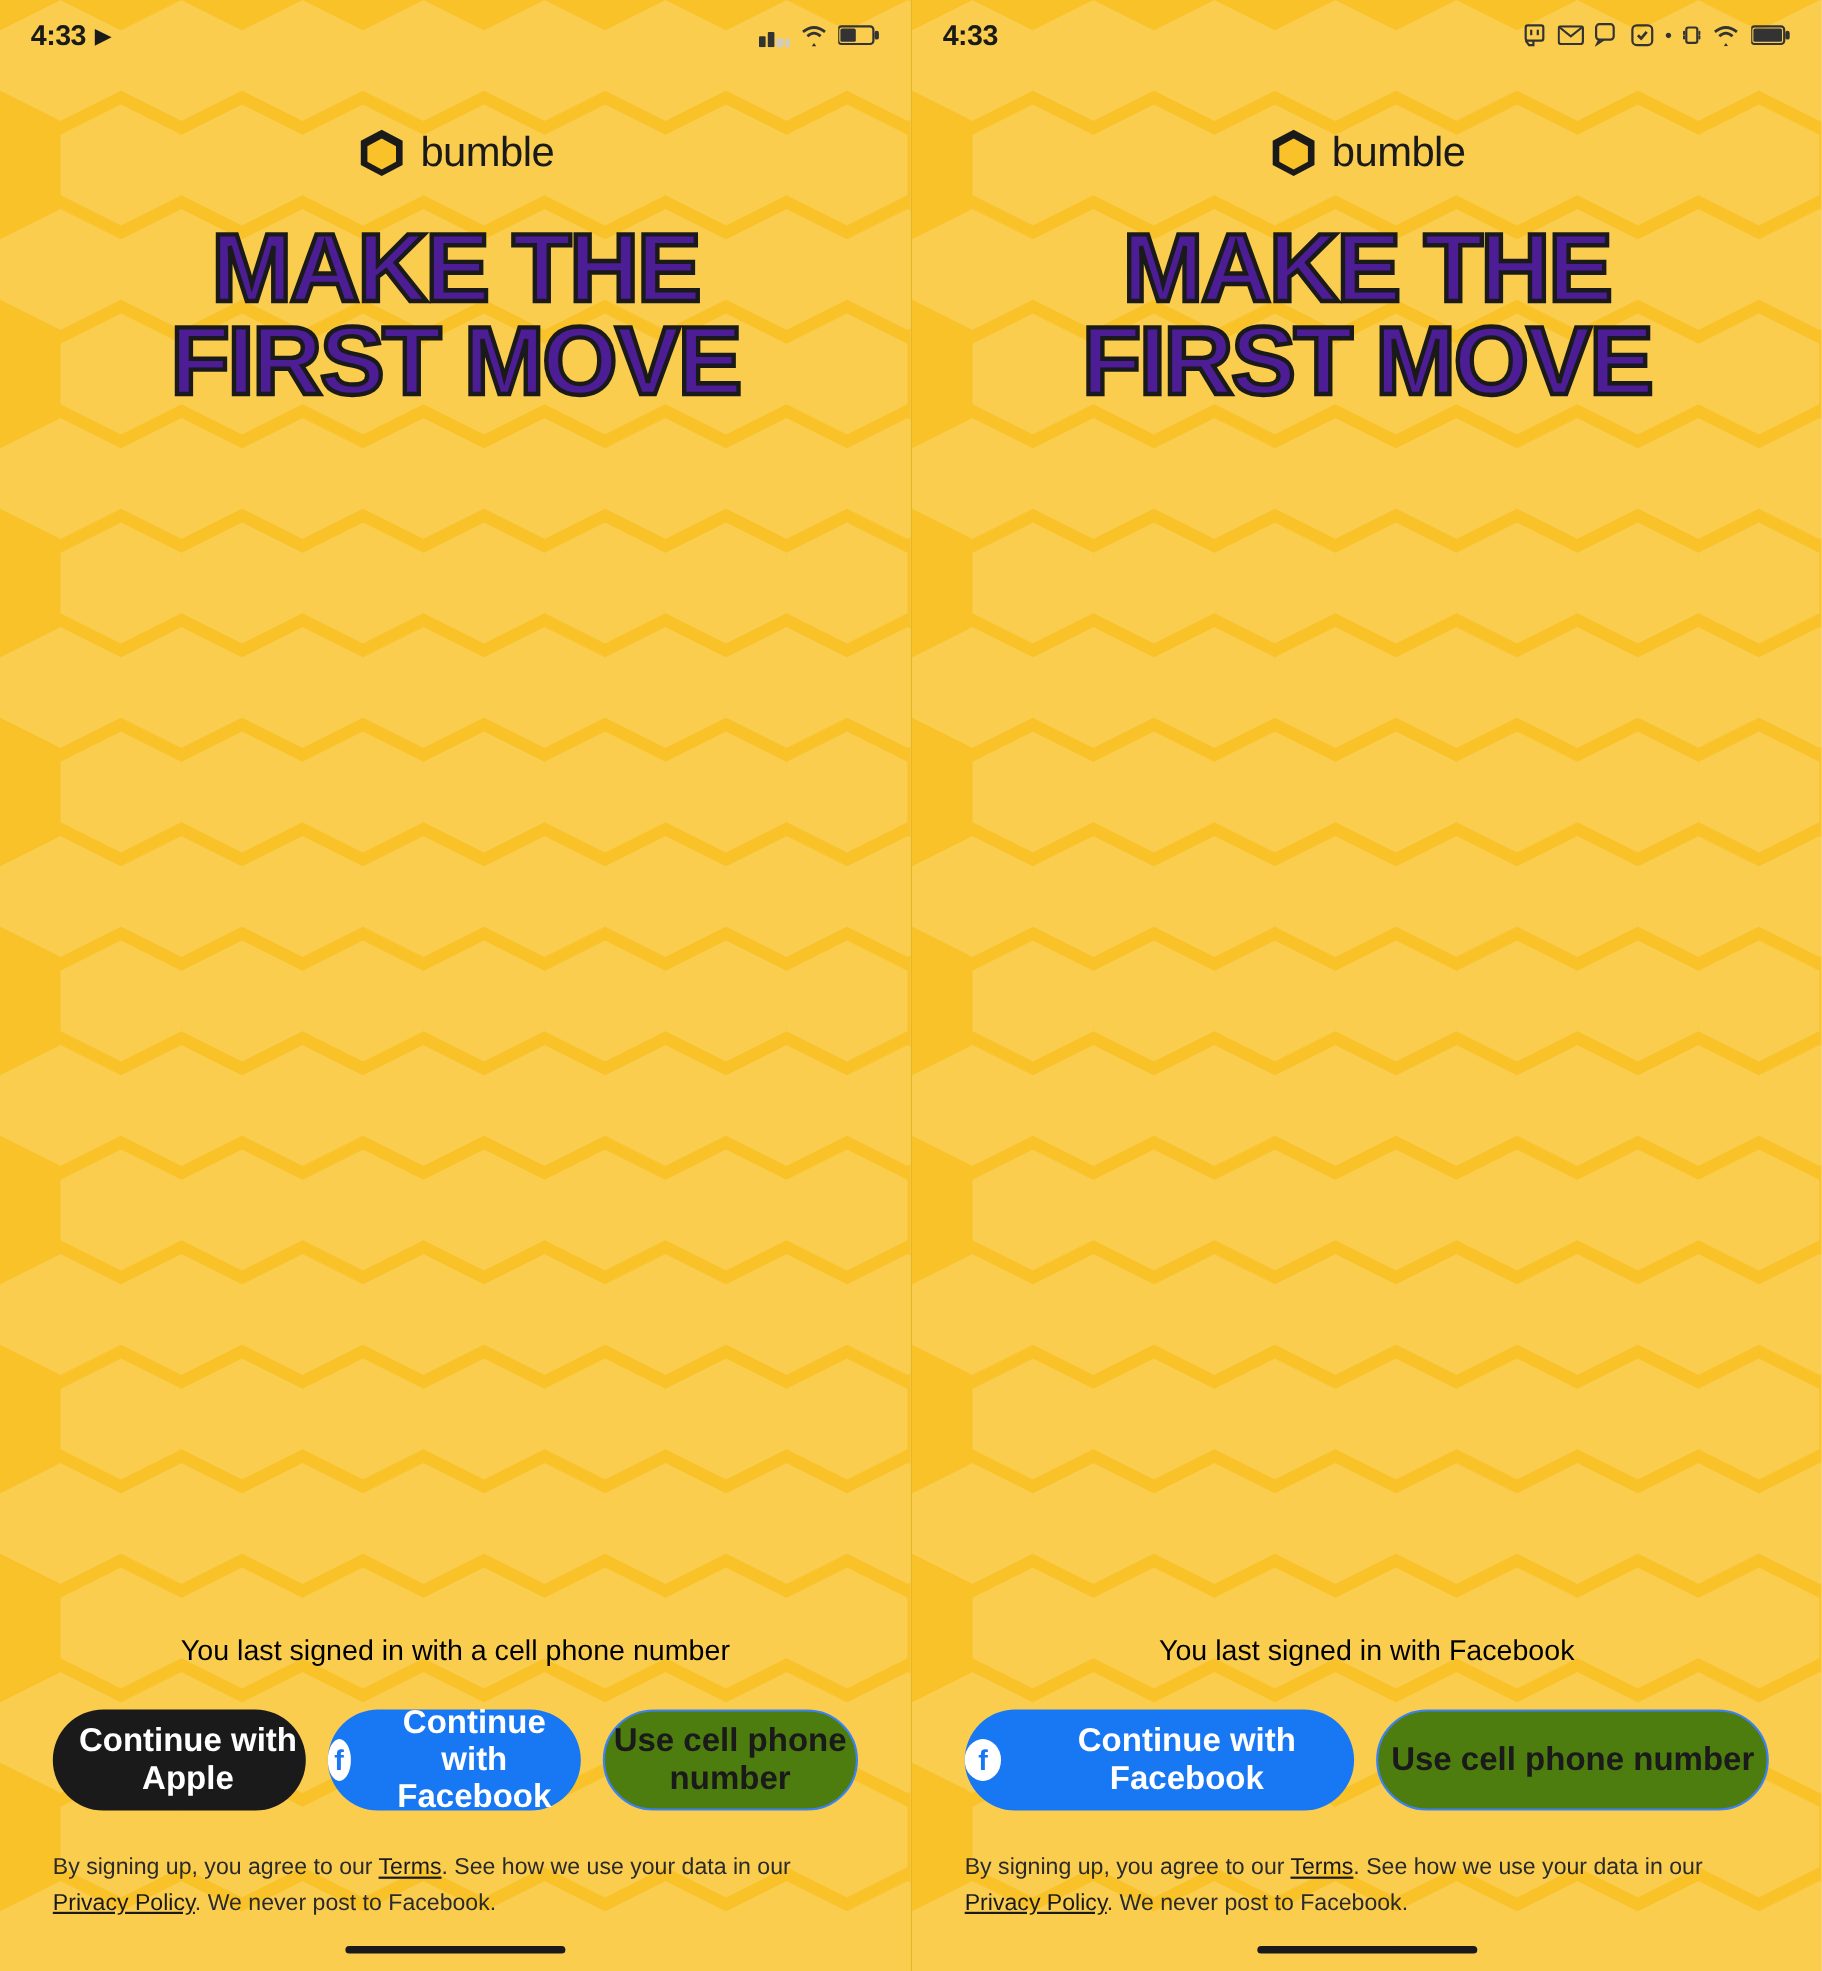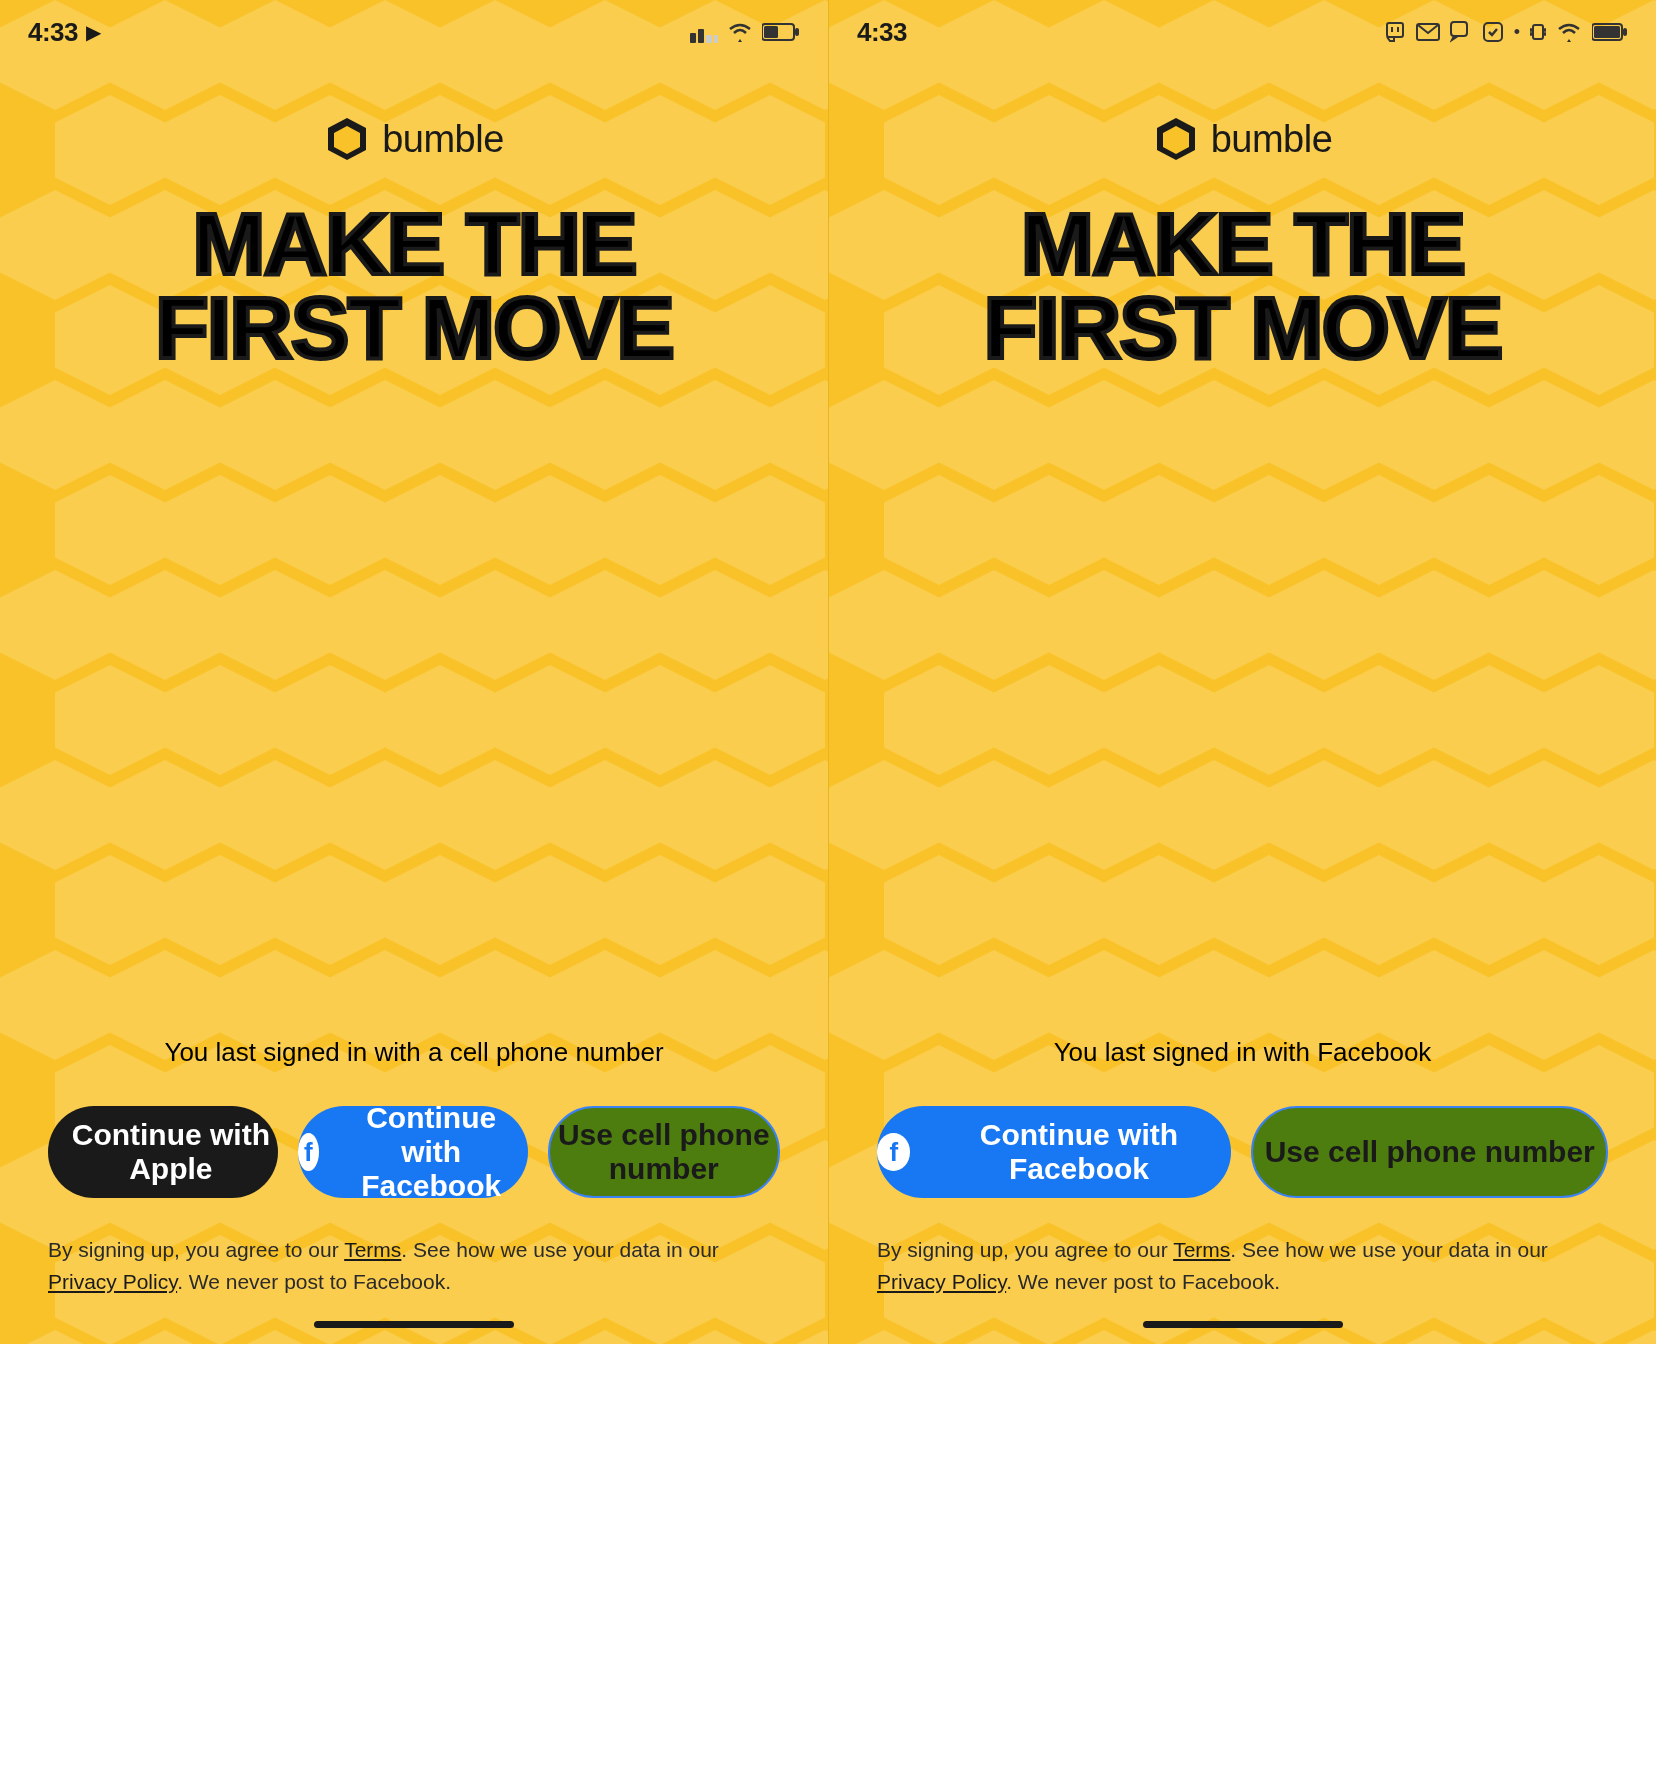--- a/index.html
+++ b/index.html
@@ -6,21 +6,21 @@
     body {
       width: 1656px;
       height: 1792px;
       display: flex;
       font-family: -apple-system, 'Helvetica Neue', Arial, sans-serif;
       overflow: hidden;
     }
 
     .phone-screen {
       width: 828px;
-      height: 1344px;
+      height: 1792px;
       position: relative;
       display: flex;
       flex-direction: column;
       overflow: hidden;
     }
 
     .phone-screen.left { background-color: #F9C228; }
     .phone-screen.right { background-color: #F9C228; border-left: 1px solid #e8b520; }
 
     
@@ -89,21 +89,21 @@
 
     
     .headline {
       text-align: center;
       margin-bottom: 20px;
     }
 
     .headline-text {
       font-size: 88px;
       font-weight: 900;
-      color: #000000;
+      color: #4c1d95;
       line-height: 0.95;
       text-align: center;
       -webkit-text-stroke: 4px #1a1a1a;
       letter-spacing: -2px;
       text-transform: uppercase;
     }
 
     
     .spacer { flex: 1; }
 

